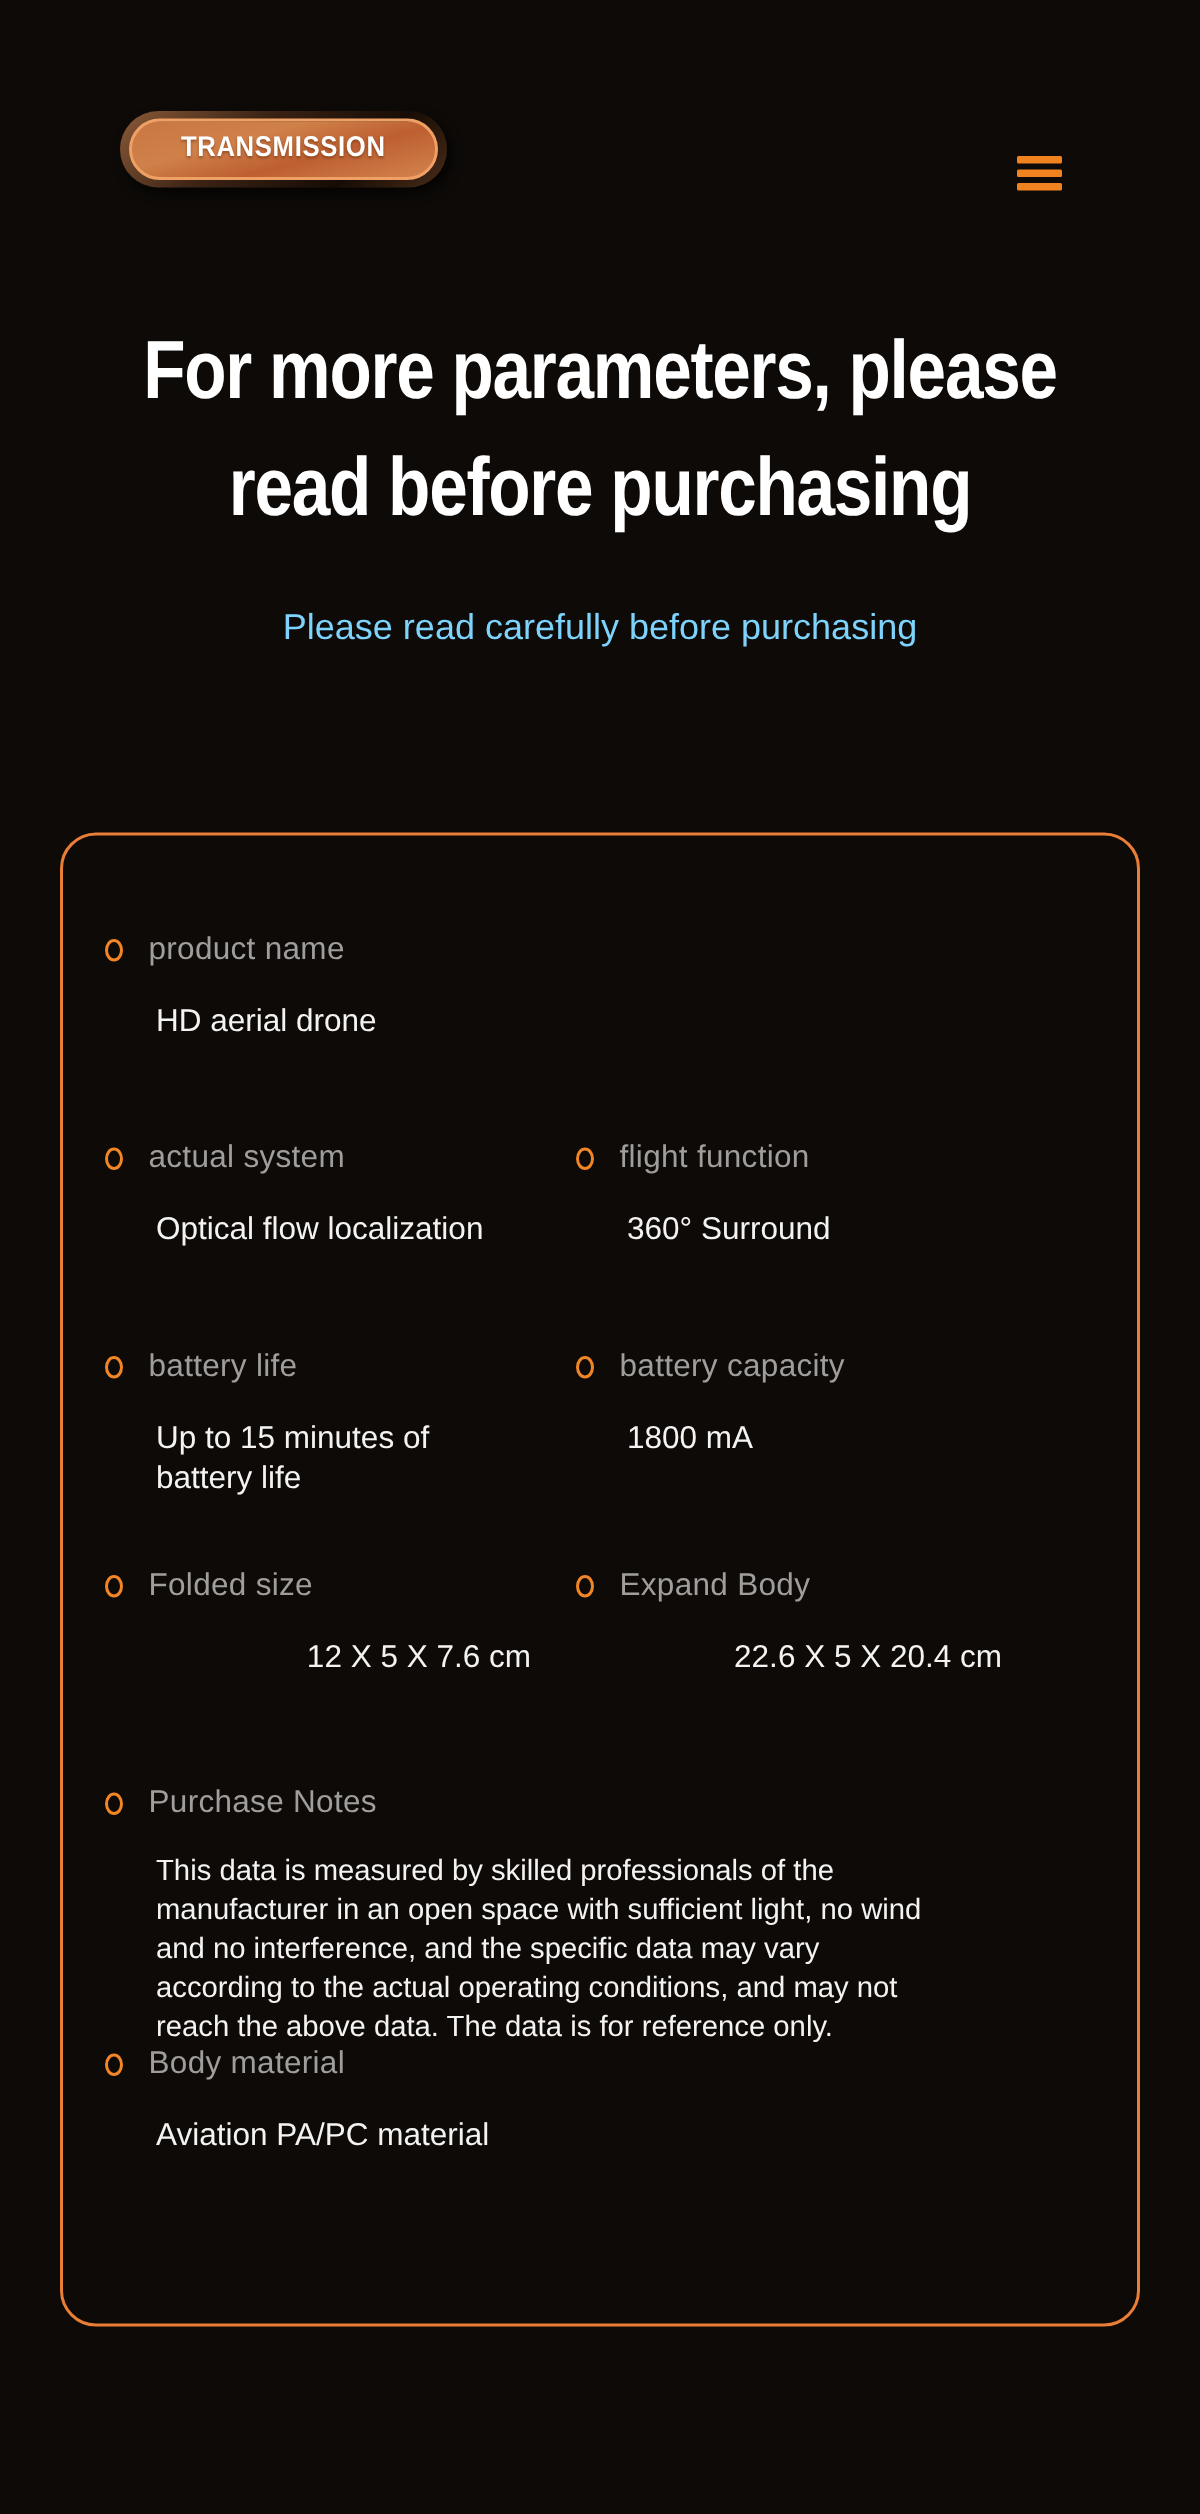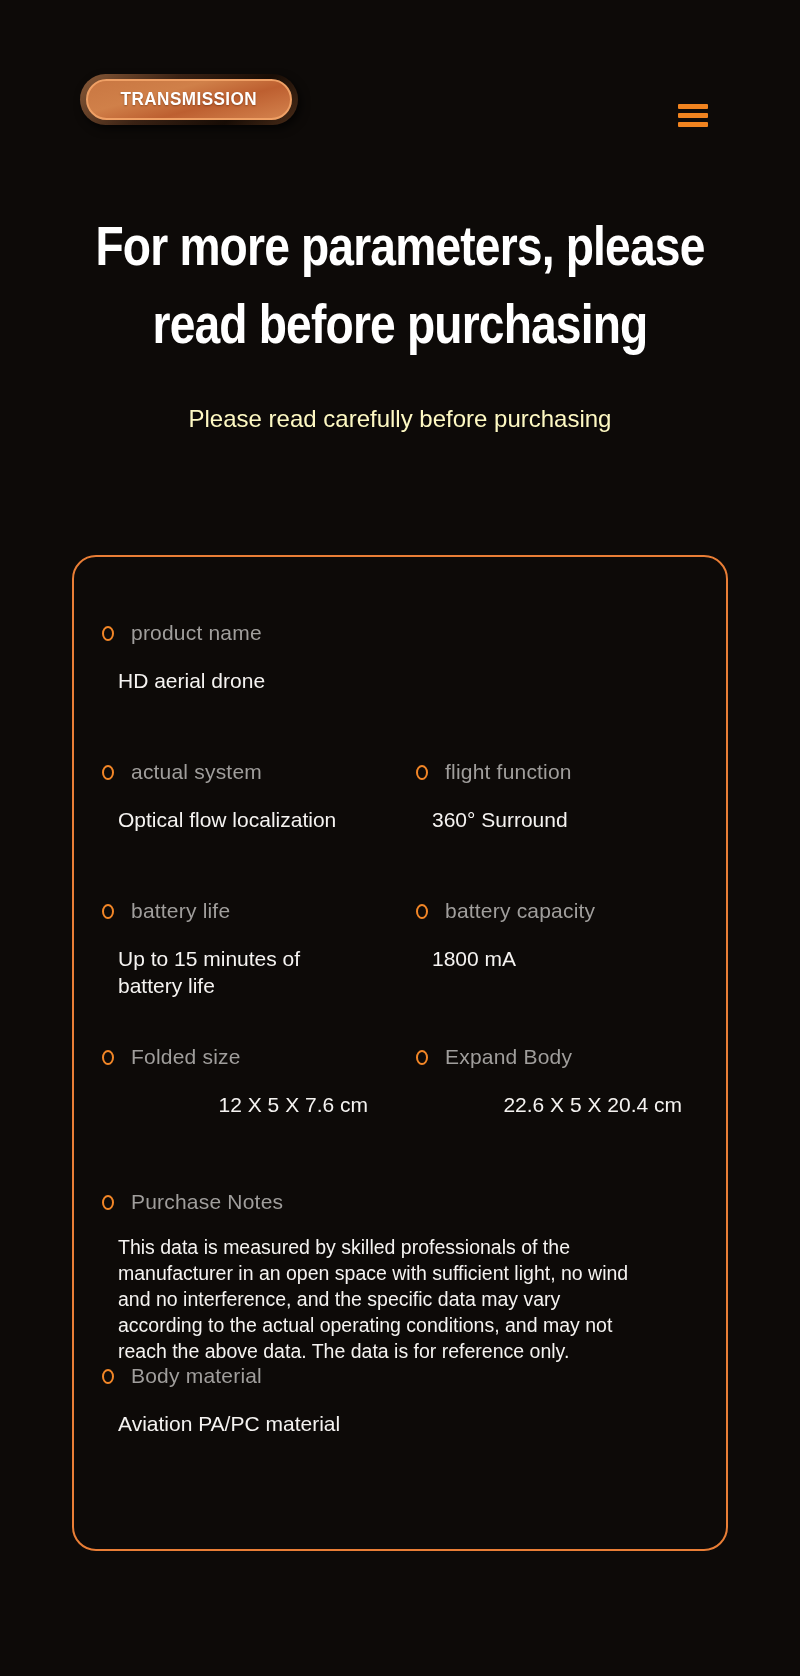--- a/index.html
+++ b/index.html
@@ -63,27 +63,27 @@
     transform: scaleX(0.84);
     transform-origin: center top;
     white-space: nowrap;
   }
   .headline span { display: block; }
 
   .subtitle {
     margin-top: 42px;
     text-align: center;
     font-size: 24px;
-    color: #fef9c3;
+    color: #7dd3fc;
     font-weight: normal;
   }
 
   
   .panel {
-    width: 656px;
+    width: 720px;
     margin: 122px auto 0;
     border: 2px solid #e97e36;
     border-radius: 24px;
     padding: 64px 40px 46px 28px;
   }
   .spec-row {
     display: grid;
     grid-template-columns: 314px 1fr;
     margin-bottom: 66px;
   }
@@ -97,21 +97,21 @@
     border: 2.5px solid #f28627;
     border-radius: 50%;
     margin-right: 17px;
   }
   .label {
     font-size: 21px;
     color: #a09e9c;
     letter-spacing: 0.2px;
   }
   .value {
-    margin-left: 16px;
+    margin-left: 34px;
     margin-top: 22px;
     font-size: 21px;
     line-height: 27px;
     color: #f5f3f1;
     max-width: 250px;
   }
   .value.wide-text { max-width: 420px; }
   .value.note-text {
     max-width: 522px;
     font-size: 19.5px;

